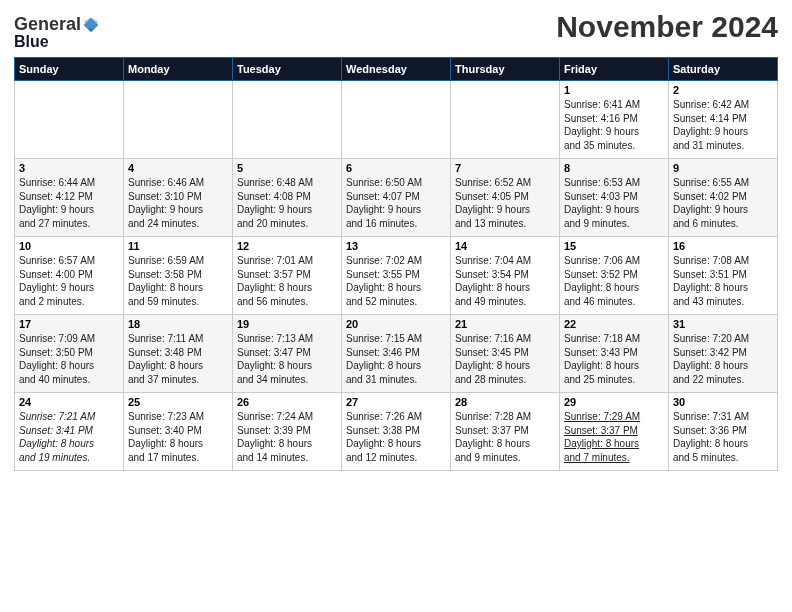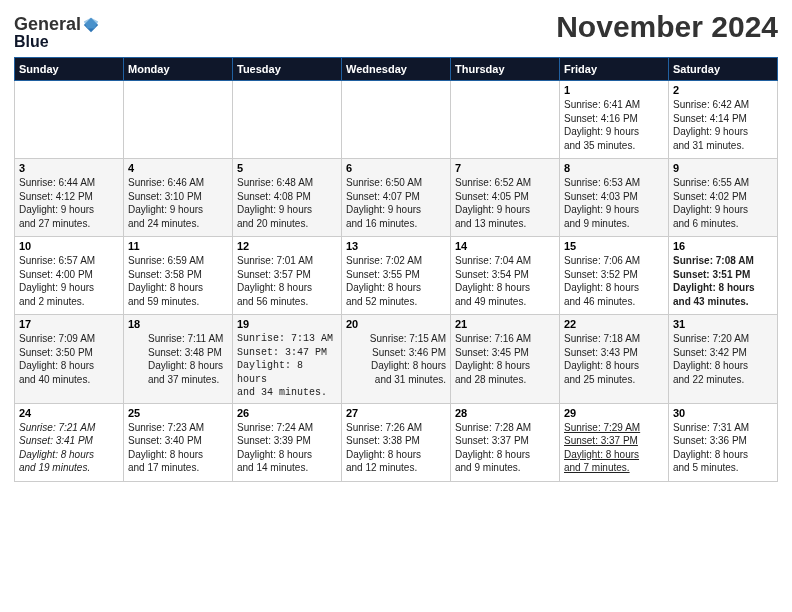--- a/index.html
+++ b/index.html
@@ -240,51 +240,51 @@
           </td>
           <td>
             <div class="day-num">15</div>
             <div class="day-info" style="white-space: pre-line;">Sunrise: 7:06 AM
 Sunset: 3:52 PM
 Daylight: 8 hours
 and 46 minutes.</div>
           </td>
           <td>
             <div class="day-num">16</div>
-            <div class="day-info" style="white-space: pre-line; font-weight: bold;">Sunrise: 7:08 AM
+            <div class="day-info" style="white-space: pre-line;">Sunrise: 7:08 AM
 Sunset: 3:51 PM
 Daylight: 8 hours
 and 43 minutes.</div>
           </td>
         </tr>
         <tr>
           <td>
             <div class="day-num">17</div>
             <div class="day-info" style="white-space: pre-line;">Sunrise: 7:09 AM
 Sunset: 3:50 PM
 Daylight: 8 hours
 and 40 minutes.</div>
           </td>
           <td>
             <div class="day-num">18</div>
-            <div class="day-info" style="white-space: pre-line; margin-left: 20px;">Sunrise: 7:11 AM
+            <div class="day-info" style="white-space: pre-line;">Sunrise: 7:11 AM
 Sunset: 3:48 PM
 Daylight: 8 hours
 and 37 minutes.</div>
           </td>
           <td>
             <div class="day-num">19</div>
-            <div class="day-info" style="white-space: pre-line; font-family: Liberation Mono, monospace;">Sunrise: 7:13 AM
+            <div class="day-info" style="white-space: pre-line;">Sunrise: 7:13 AM
 Sunset: 3:47 PM
 Daylight: 8 hours
 and 34 minutes.</div>
           </td>
           <td>
             <div class="day-num">20</div>
-            <div class="day-info" style="white-space: pre-line; text-align: right;">Sunrise: 7:15 AM
+            <div class="day-info" style="white-space: pre-line;">Sunrise: 7:15 AM
 Sunset: 3:46 PM
 Daylight: 8 hours
 and 31 minutes.</div>
           </td>
           <td>
             <div class="day-num">21</div>
             <div class="day-info" style="white-space: pre-line;">Sunrise: 7:16 AM
 Sunset: 3:45 PM
 Daylight: 8 hours
 and 28 minutes.</div>

